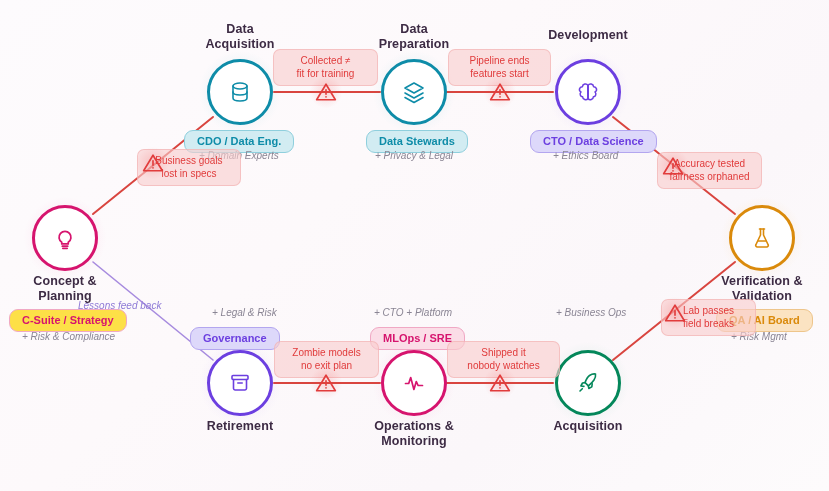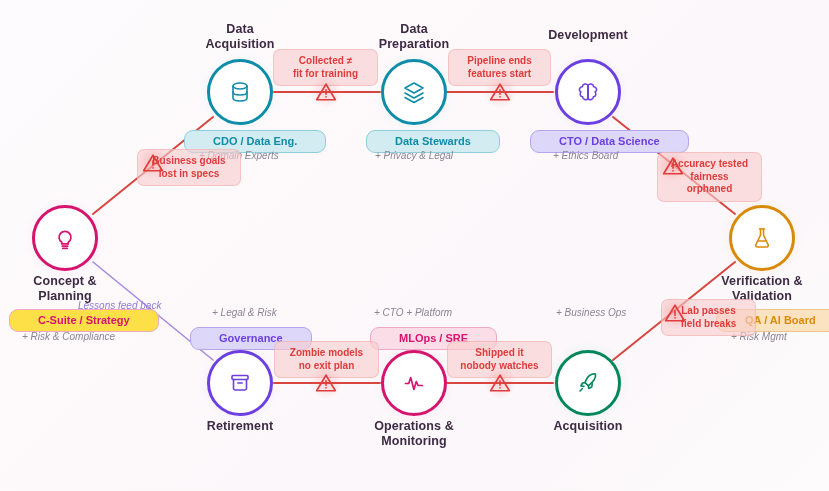--- a/index.html
+++ b/index.html
@@ -35,39 +35,39 @@
     line-height:15px;letter-spacing:.1px;
     white-space:pre-line;
   }
   .title-above{top:-78px;}
   .title-below{top:40px;}
 
   
   .pill{
     position:absolute;
     font-size:11px;font-weight:bold;
-    padding:4px 28px;border-radius:9px;
+    padding:4px 12px;border-radius:9px;
     border:1px solid #bbb;background:#eee;color:#333;
     white-space:nowrap;box-sizing:border-box;
     line-height:13px;
   }
   .subrole{
     position:absolute;
     font-size:10px;font-style:italic;color:#8a8594;
     white-space:nowrap;line-height:12px;
   }
 
   
   .friction{
     position:absolute;
     background:rgba(248,205,205,.62);
     border:1px solid rgba(240,170,170,.55);
     border-radius:7px;
     color:#e03b3b;
-    font-size:10px;font-weight:bold;line-height:12.5px;
+    font-size:10px;font-weight:normal;line-height:12.5px;
     text-align:center;padding:5px 9px;
     white-space:pre-line;box-sizing:border-box;
   }
   .warn{
     position:absolute;width:22px;height:22px;
   }
   .warn .glow{
     position:absolute;left:-6px;top:-5px;width:34px;height:32px;border-radius:50%;
     background:radial-gradient(circle,rgba(235,70,70,.20) 0%,rgba(235,70,70,0) 70%);
   }
@@ -274,21 +274,21 @@
 field breaks</div>
   <div class="warn" style="left:664px;top:302px;">
     <div class="glow"></div>
     <svg width="22" height="22" viewBox="0 0 24 24" fill="none" stroke="#e03b3b" stroke-width="1.8" stroke-linecap="round" stroke-linejoin="round">
       <path d="M12 3.5 1.8 20.5h20.4z"></path>
         <path d="M12 9.5v5"></path>
         <path d="M12 17.3v.2"></path>
     </svg>
   </div>
 
-  <div class="friction" style="left:447px;top:341px;width:105px;">Shipped it
+  <div class="friction" style="left:447px;top:341px;width:113px;">Shipped it
 nobody watches</div>
   <div class="warn" style="left:489px;top:372px;">
     <div class="glow"></div>
     <svg width="22" height="22" viewBox="0 0 24 24" fill="none" stroke="#e03b3b" stroke-width="1.8" stroke-linecap="round" stroke-linejoin="round">
       <path d="M12 3.5 1.8 20.5h20.4z"></path>
         <path d="M12 9.5v5"></path>
         <path d="M12 17.3v.2"></path>
     </svg>
   </div>
 

